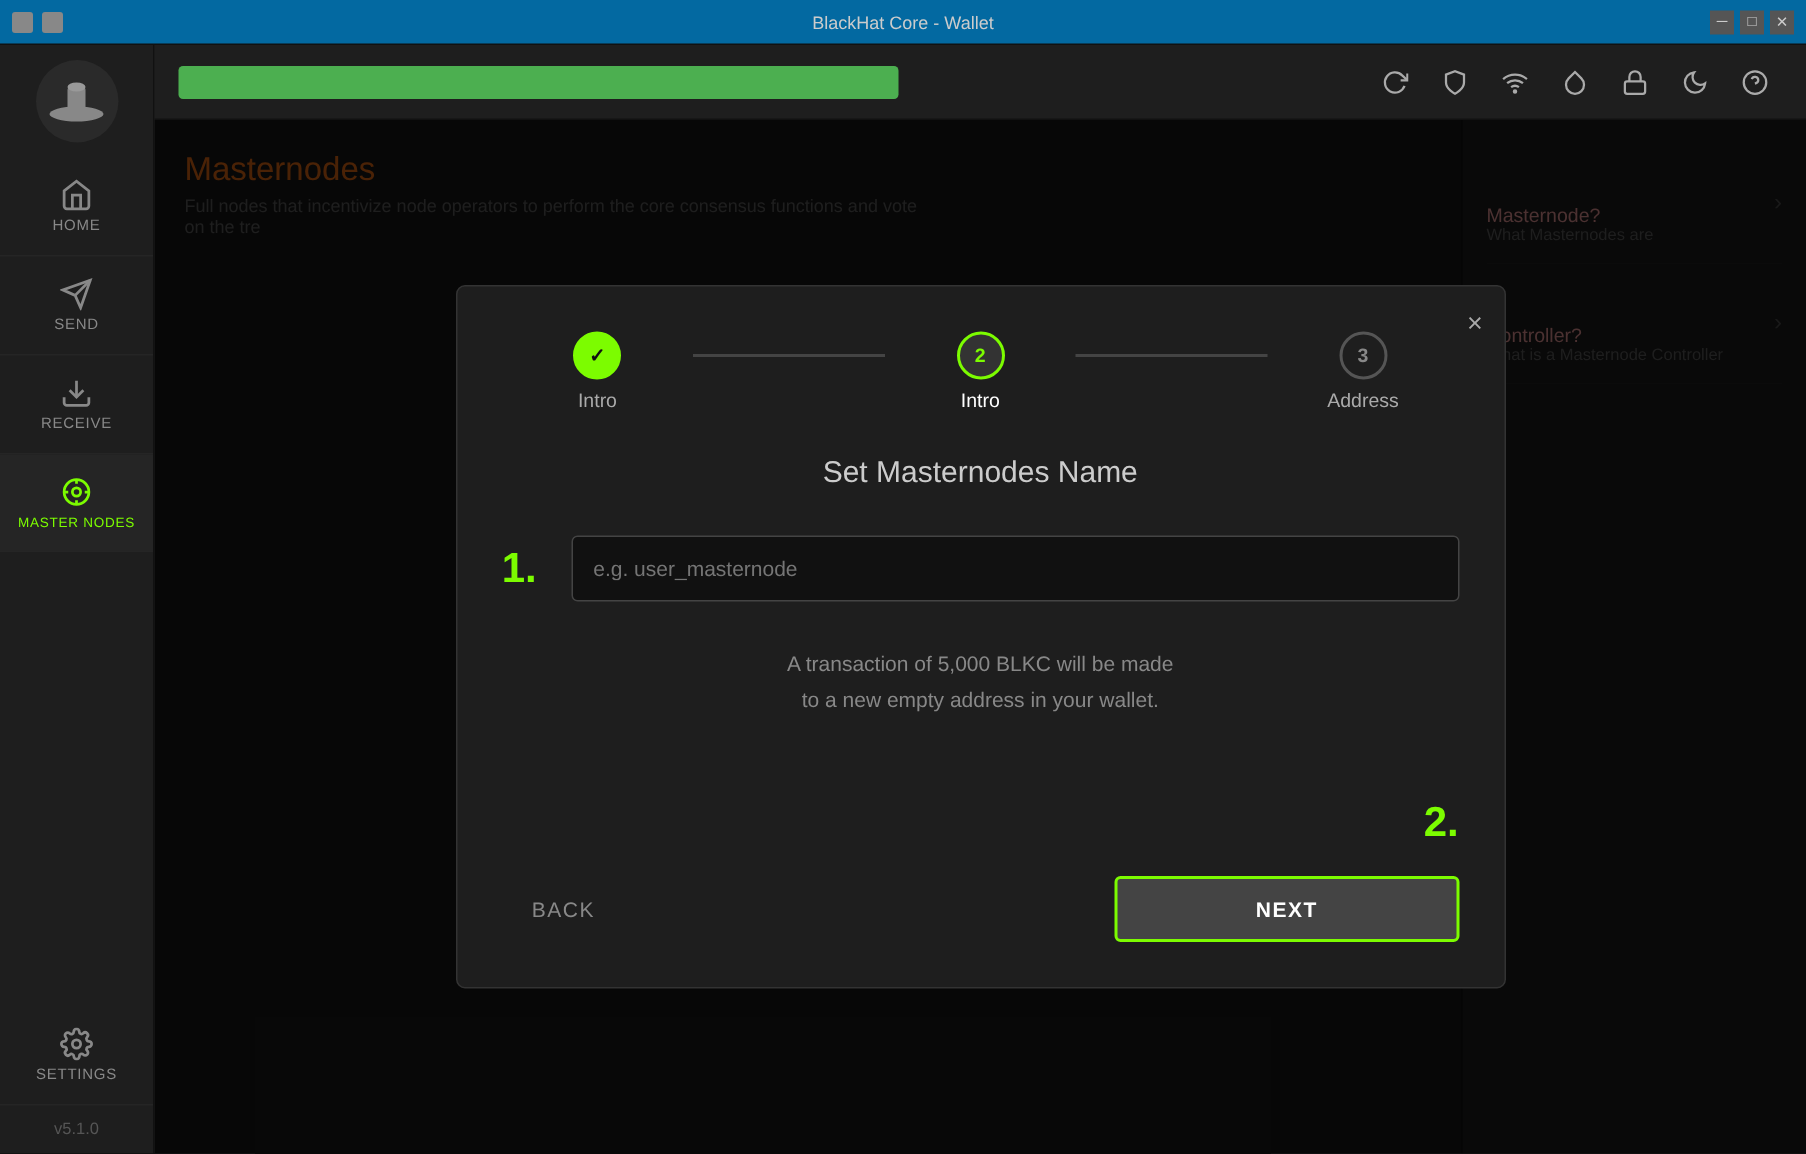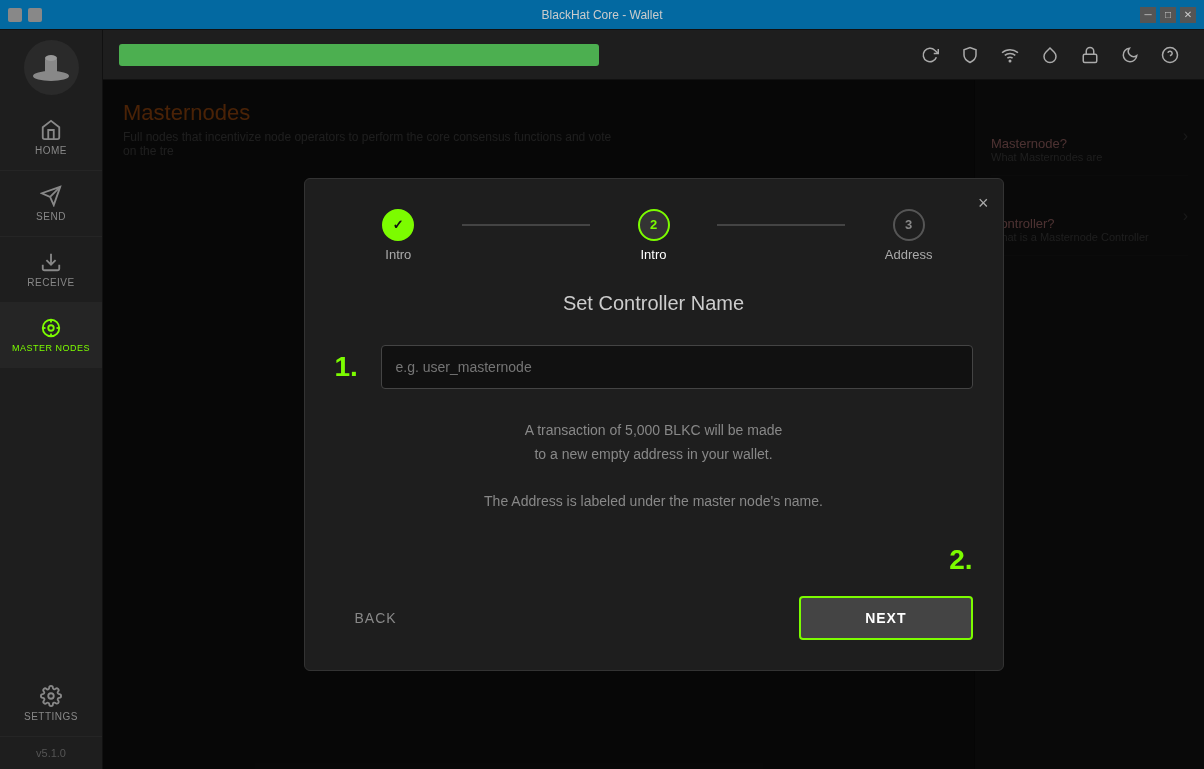--- a/index.html
+++ b/index.html
@@ -370,21 +370,21 @@
       letter-spacing: 1px;
       padding: 10px 20px;
     }
     .btn-next {
       background: #444;
       border: 2px solid #7cfc00;
       color: #fff;
       font-size: 14px;
       font-weight: 600;
       letter-spacing: 1px;
-      padding: 12px 64px;
+      padding: 12px 92px;
       border-radius: 4px;
       cursor: pointer;
     }
   </style>
 </head>
 <body>
 
 <div class="titlebar">
   <div class="titlebar-left">
     <div class="titlebar-icon"></div>
@@ -555,32 +555,31 @@
               <span class="stepper-label" style="color:#fff;">Intro</span>
             </div>
             <div class="stepper-line"></div>
 
             <div class="stepper-step">
               <div class="stepper-circle">3</div>
               <span class="stepper-label">Address</span>
             </div>
           </div>
 
-          <div class="modal-title">Set Controller Name</div>
+          <div class="modal-title">Set Masternodes Name</div>
 
           <div class="input-row">
             <span class="input-number">1.</span>
             <input class="modal-input" type="text" placeholder="e.g. user_masternode" style="">
           </div>
 
           <div class="info-text">
             <span>A transaction of 5,000 BLKC will be made</span><br>
             <span>to a new empty address in your wallet.</span><br>
             <br>
-            <span>The Address is labeled under the master node's name.</span>
           </div>
 
           <div class="step2-number">2.</div>
 
           <div class="modal-footer">
             <button class="btn-back">BACK</button>
             <button class="btn-next">NEXT</button>
           </div>
         </div>
       </div>

